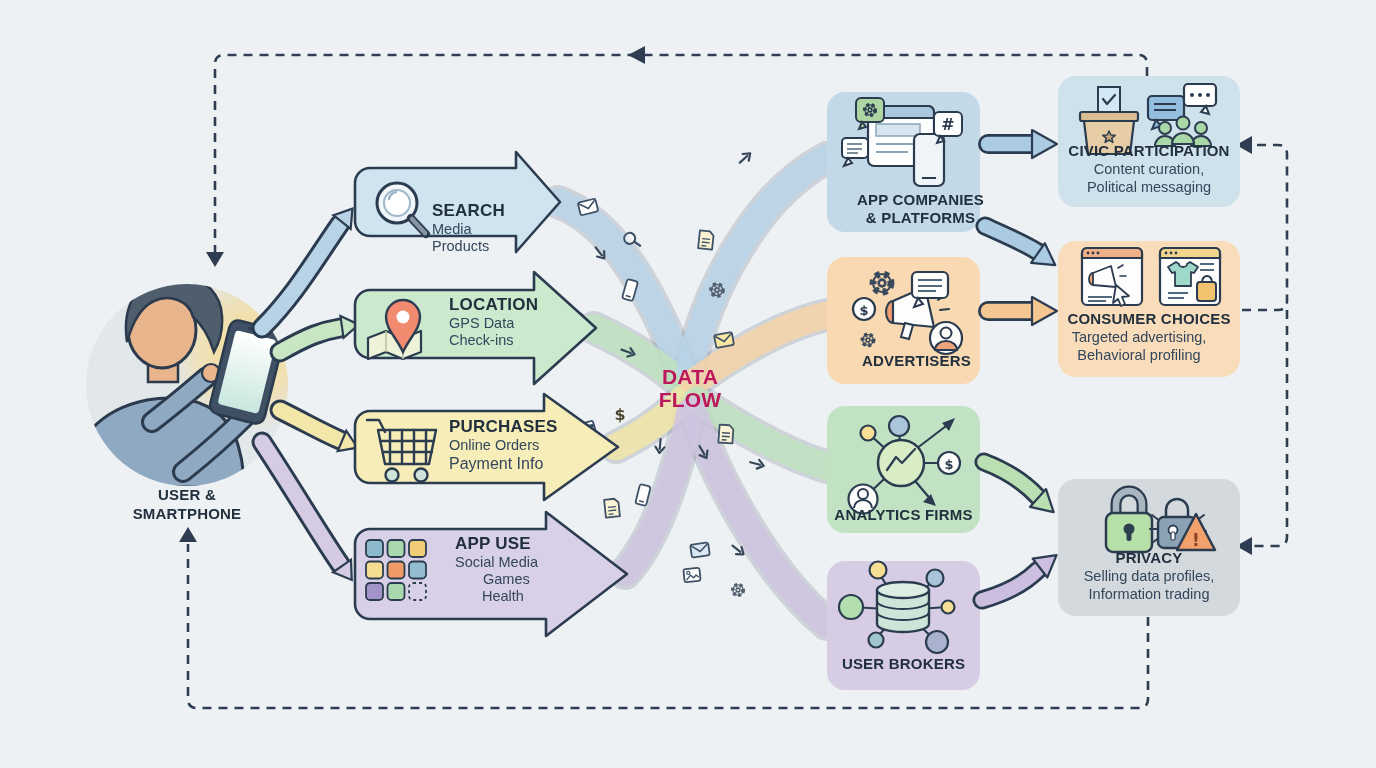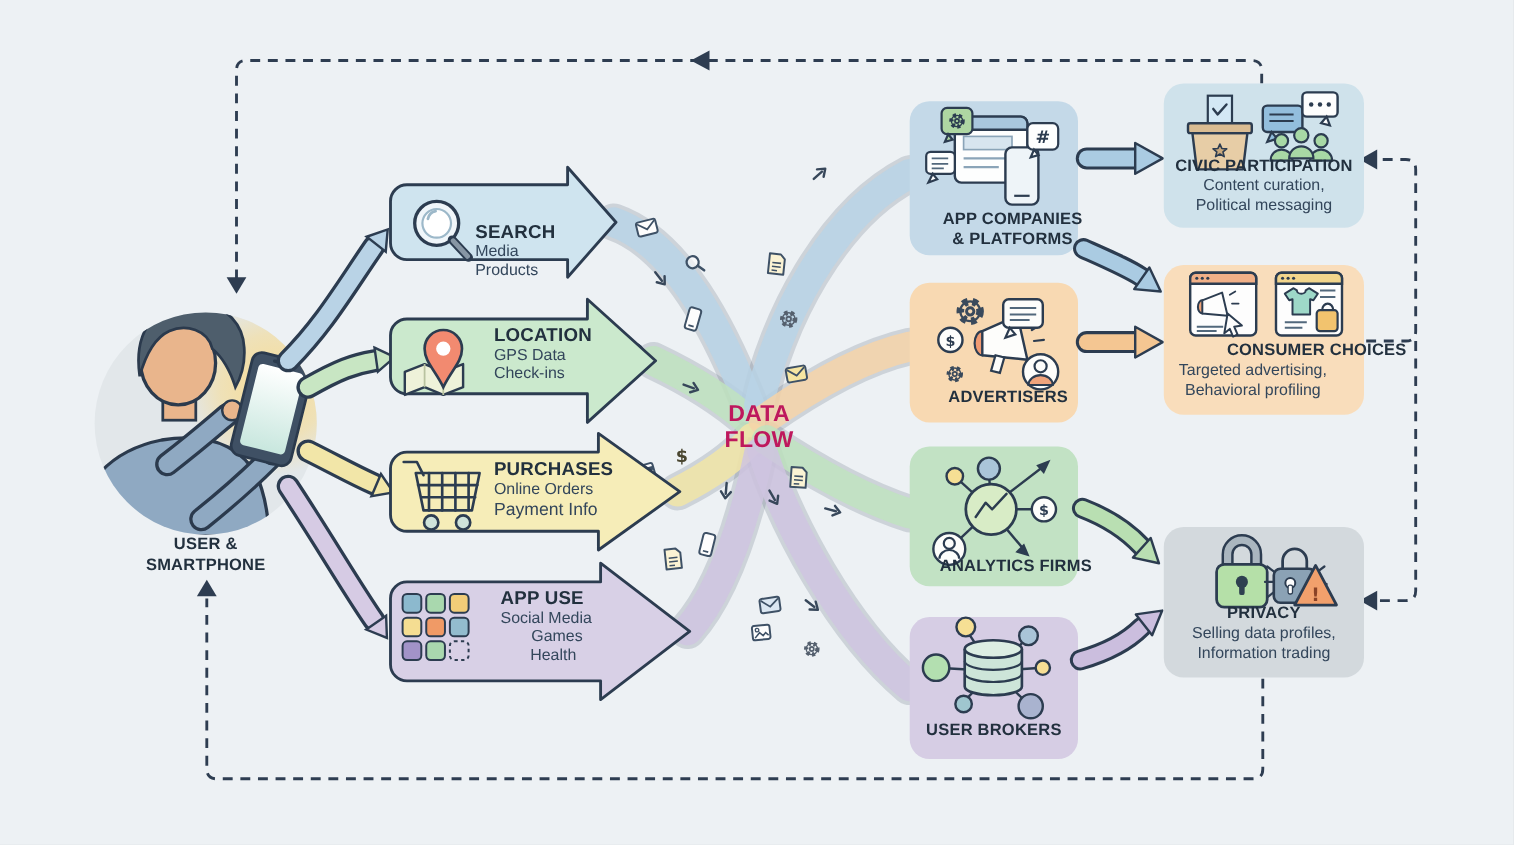--- a/index.html
+++ b/index.html
@@ -453,30 +453,30 @@
 <div class="lbl ttl center-lbl" style="left:628px;top:366px;width:124px;font-size:21px;line-height:1.08;color:#be185d;">
   <div>DATA</div>
   <div>FLOW</div>
 </div>
 
 <div class="lbl ttl center-lbl" style="left:827px;top:191px;width:153px;font-size:15px;line-height:1.22;margin-left:17px;">
   <div>APP COMPANIES</div>
   <div>&amp; PLATFORMS</div>
 </div>
 <div class="lbl ttl center-lbl" style="left:827px;top:352px;width:179px;font-size:15px;">ADVERTISERS</div>
-<div class="lbl ttl center-lbl" style="left:827px;top:506px;width:153px;font-size:15px;padding-left:20px;">ANALYTICS FIRMS</div>
+<div class="lbl ttl center-lbl" style="left:827px;top:506px;width:153px;font-size:15px;">ANALYTICS FIRMS</div>
 <div class="lbl ttl center-lbl" style="left:827px;top:655px;width:153px;font-size:15px;">USER BROKERS</div>
 
 <div class="lbl ttl center-lbl" style="left:1058px;top:142px;width:182px;font-size:15px;">CIVIC PARTICIPATION</div>
 <div class="lbl sub center-lbl" style="left:1058px;top:161px;width:182px;font-size:14.5px;line-height:1.22;">
   <div>Content curation,</div>
   <div>Political messaging</div>
 </div>
 
-<div class="lbl ttl center-lbl" style="left:1058px;top:310px;width:182px;font-size:15px;padding-left:48px;">CONSUMER CHOICES</div>
+<div class="lbl ttl center-lbl" style="left:1058px;top:310px;width:182px;font-size:15px;">CONSUMER CHOICES</div>
 <div class="lbl sub center-lbl" style="left:1048px;top:329px;width:182px;font-size:14.5px;line-height:1.22;">
   <div>Targeted advertising,</div>
   <div>Behavioral profiling</div>
 </div>
 
 <div class="lbl ttl center-lbl" style="left:1058px;top:549px;width:182px;font-size:15px;">PRIVACY</div>
 <div class="lbl sub center-lbl" style="left:1058px;top:568px;width:182px;font-size:14.5px;line-height:1.22;">
   <div>Selling data profiles,</div>
   <div>Information trading</div>
 </div>

